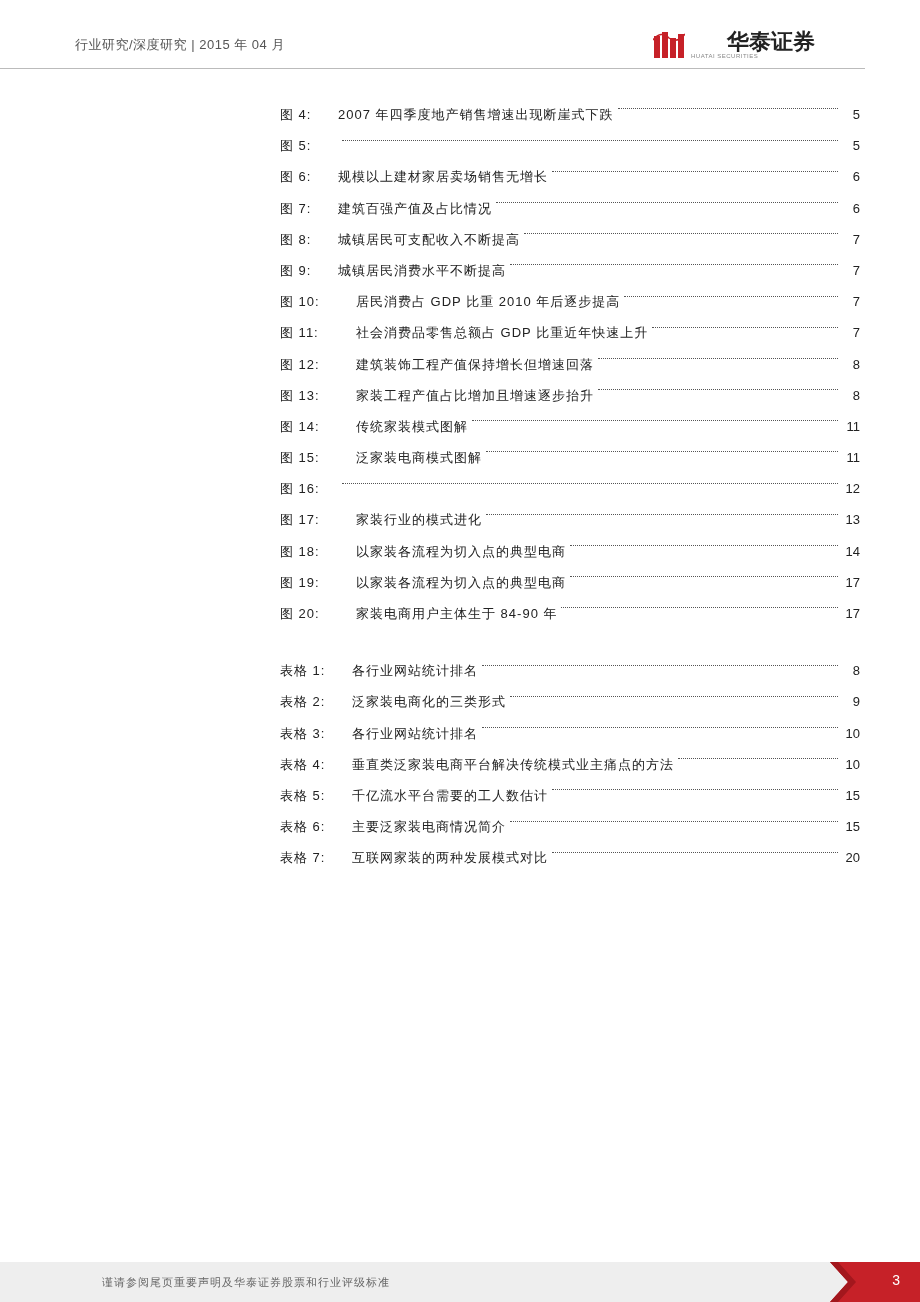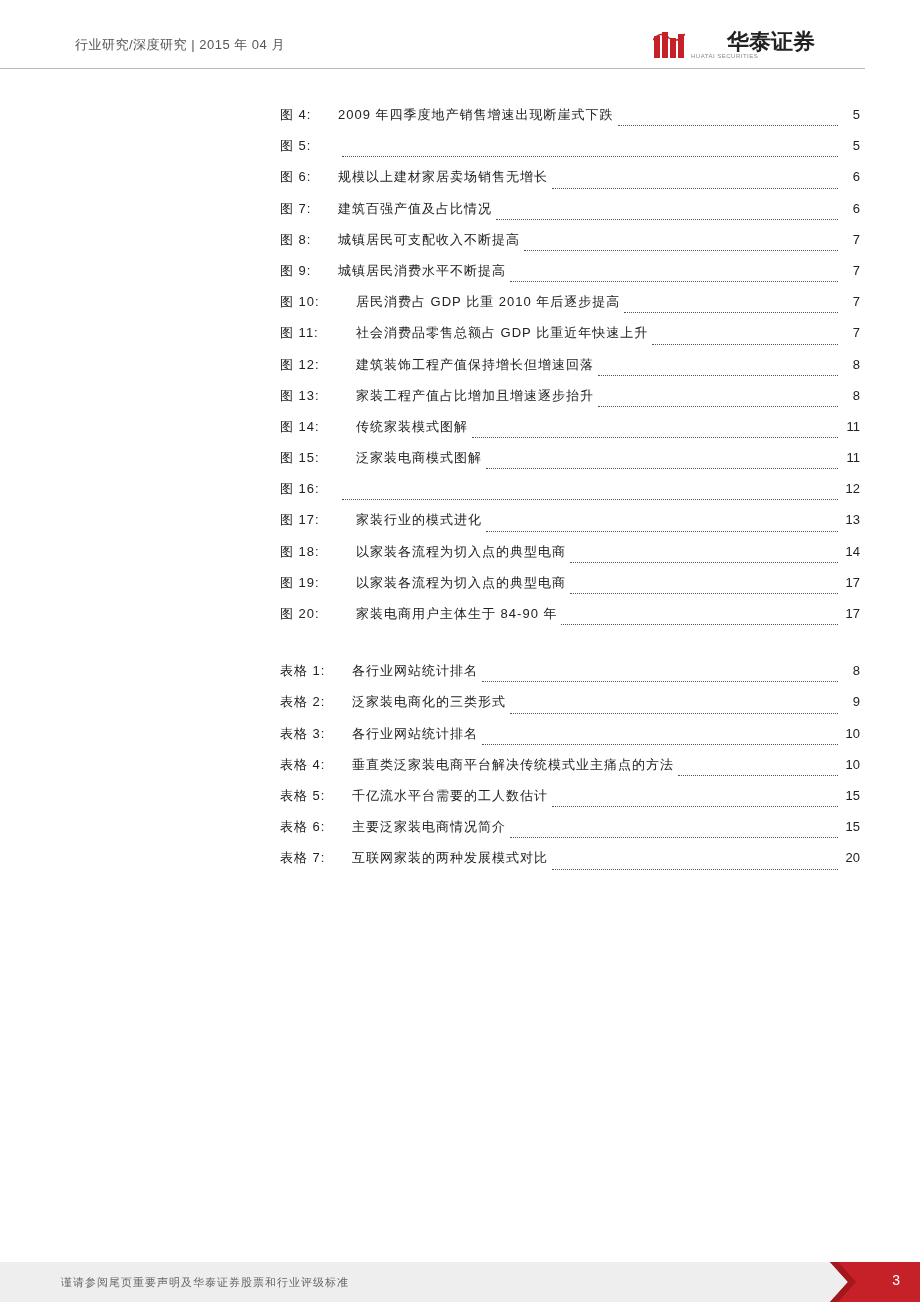--- a/index.html
+++ b/index.html
@@ -45,21 +45,21 @@
   .logo-sub {
     font-size: 6px;
     color: #888;
     letter-spacing: 0.5px;
   }
   .content {
     padding: 30px 60px 0 280px;
   }
   .toc-row {
     display: flex;
-    align-items: flex-end;
+    align-items: flex-start;
     font-size: 13px;
     line-height: 2.4;
     white-space: nowrap;
     color: #222;
   }
   .toc-label {
     flex: 0 0 auto;
     min-width: 58px;
     letter-spacing: 1px;
   }
@@ -85,21 +85,21 @@
     position: absolute;
     left: 0; right: 0; bottom: 0;
     height: 40px;
     display: flex;
     align-items: center;
     background: #eeeeee;
   }
   .footer-text {
     font-size: 11px;
     color: #666;
-    padding-left: 61px;
+    padding-left: 102px;
     letter-spacing: 1px;
     flex: 1;
   }
   .footer-badge {
     width: 90px;
     height: 40px;
     position: relative;
   }
   .footer-badge svg { display:block; }
   .footer-num {
@@ -129,21 +129,21 @@
       <div class="logo-text">华泰证券</div>
       <div class="logo-sub">HUATAI SECURITIES</div>
     </div>
   </div>
 </div>
 
 <div class="content">
   <div id="figures-list">
       <div class="toc-row">
         <span class="toc-label">图 4:</span>
-        <span class="toc-title">2009 年四季度地产销售增速出现断崖式下跌</span>
+        <span class="toc-title">2007 年四季度地产销售增速出现断崖式下跌</span>
         <span class="toc-dots"></span>
         <span class="toc-page">5</span>
       </div>
       <div class="toc-row">
         <span class="toc-label">图 5:</span>
         <span class="toc-dots"></span>
         <span class="toc-page">5</span>
       </div>
       <div class="toc-row">
         <span class="toc-label">图 6:</span>

